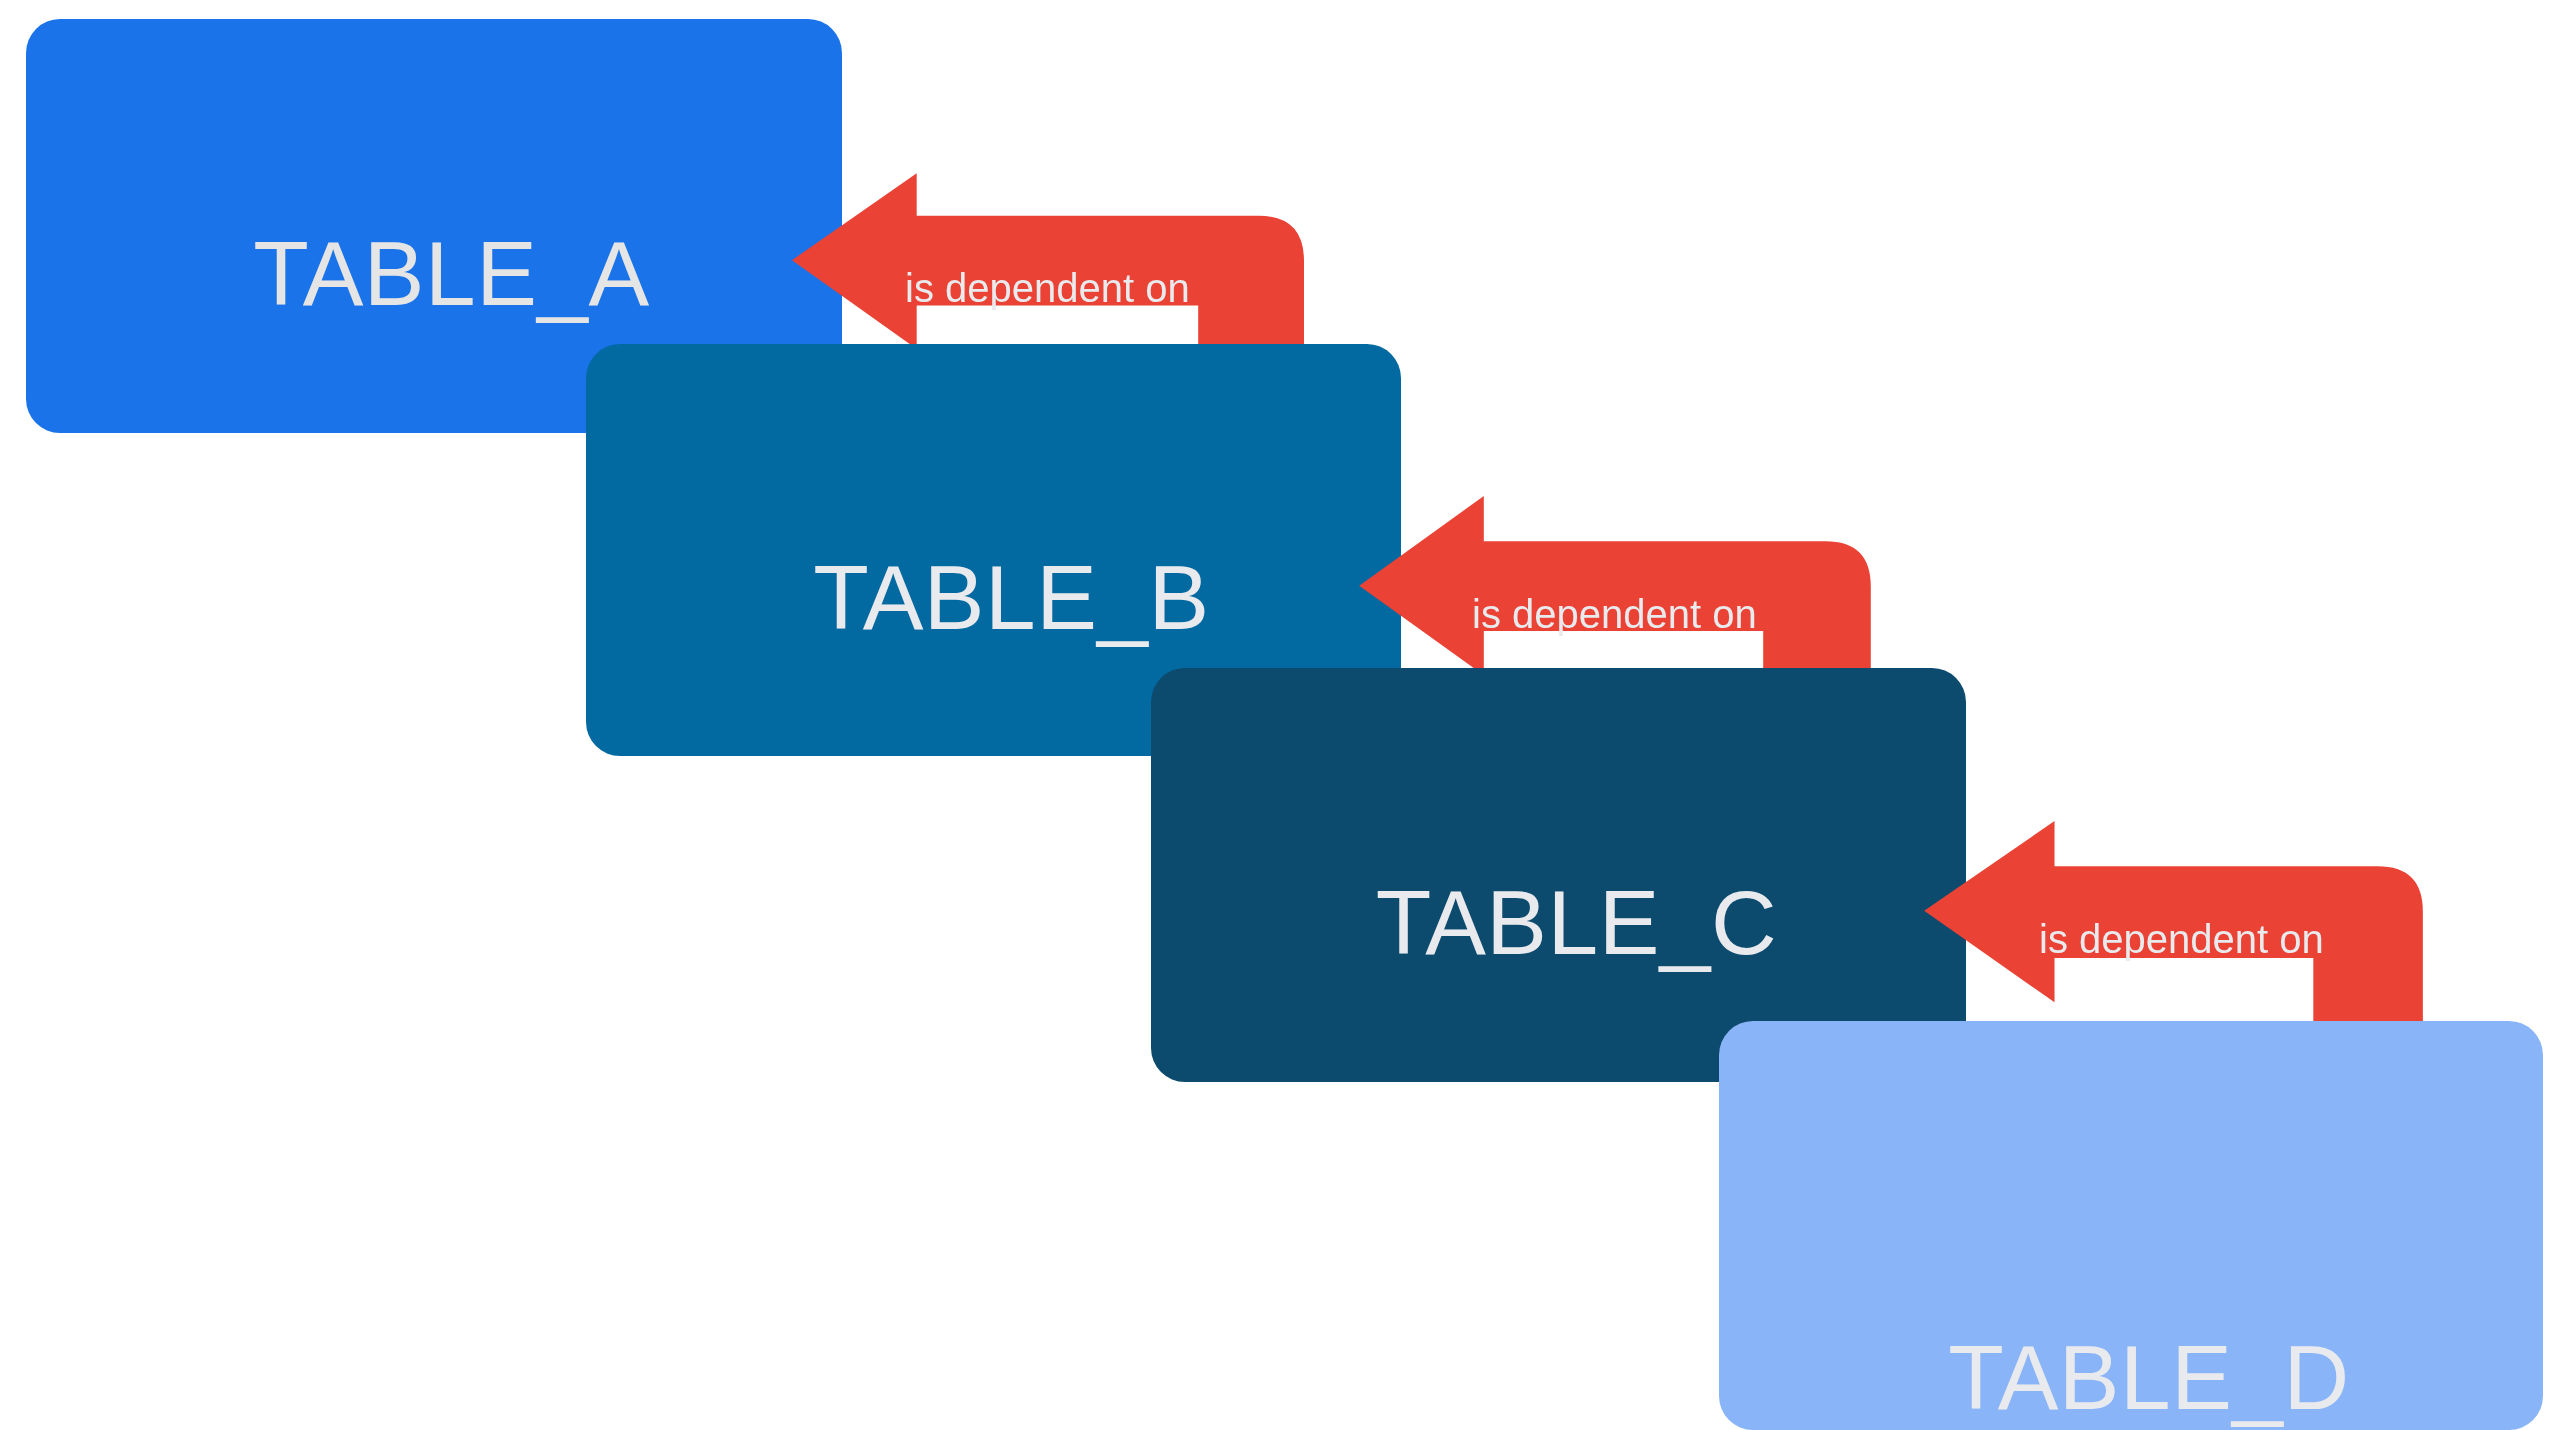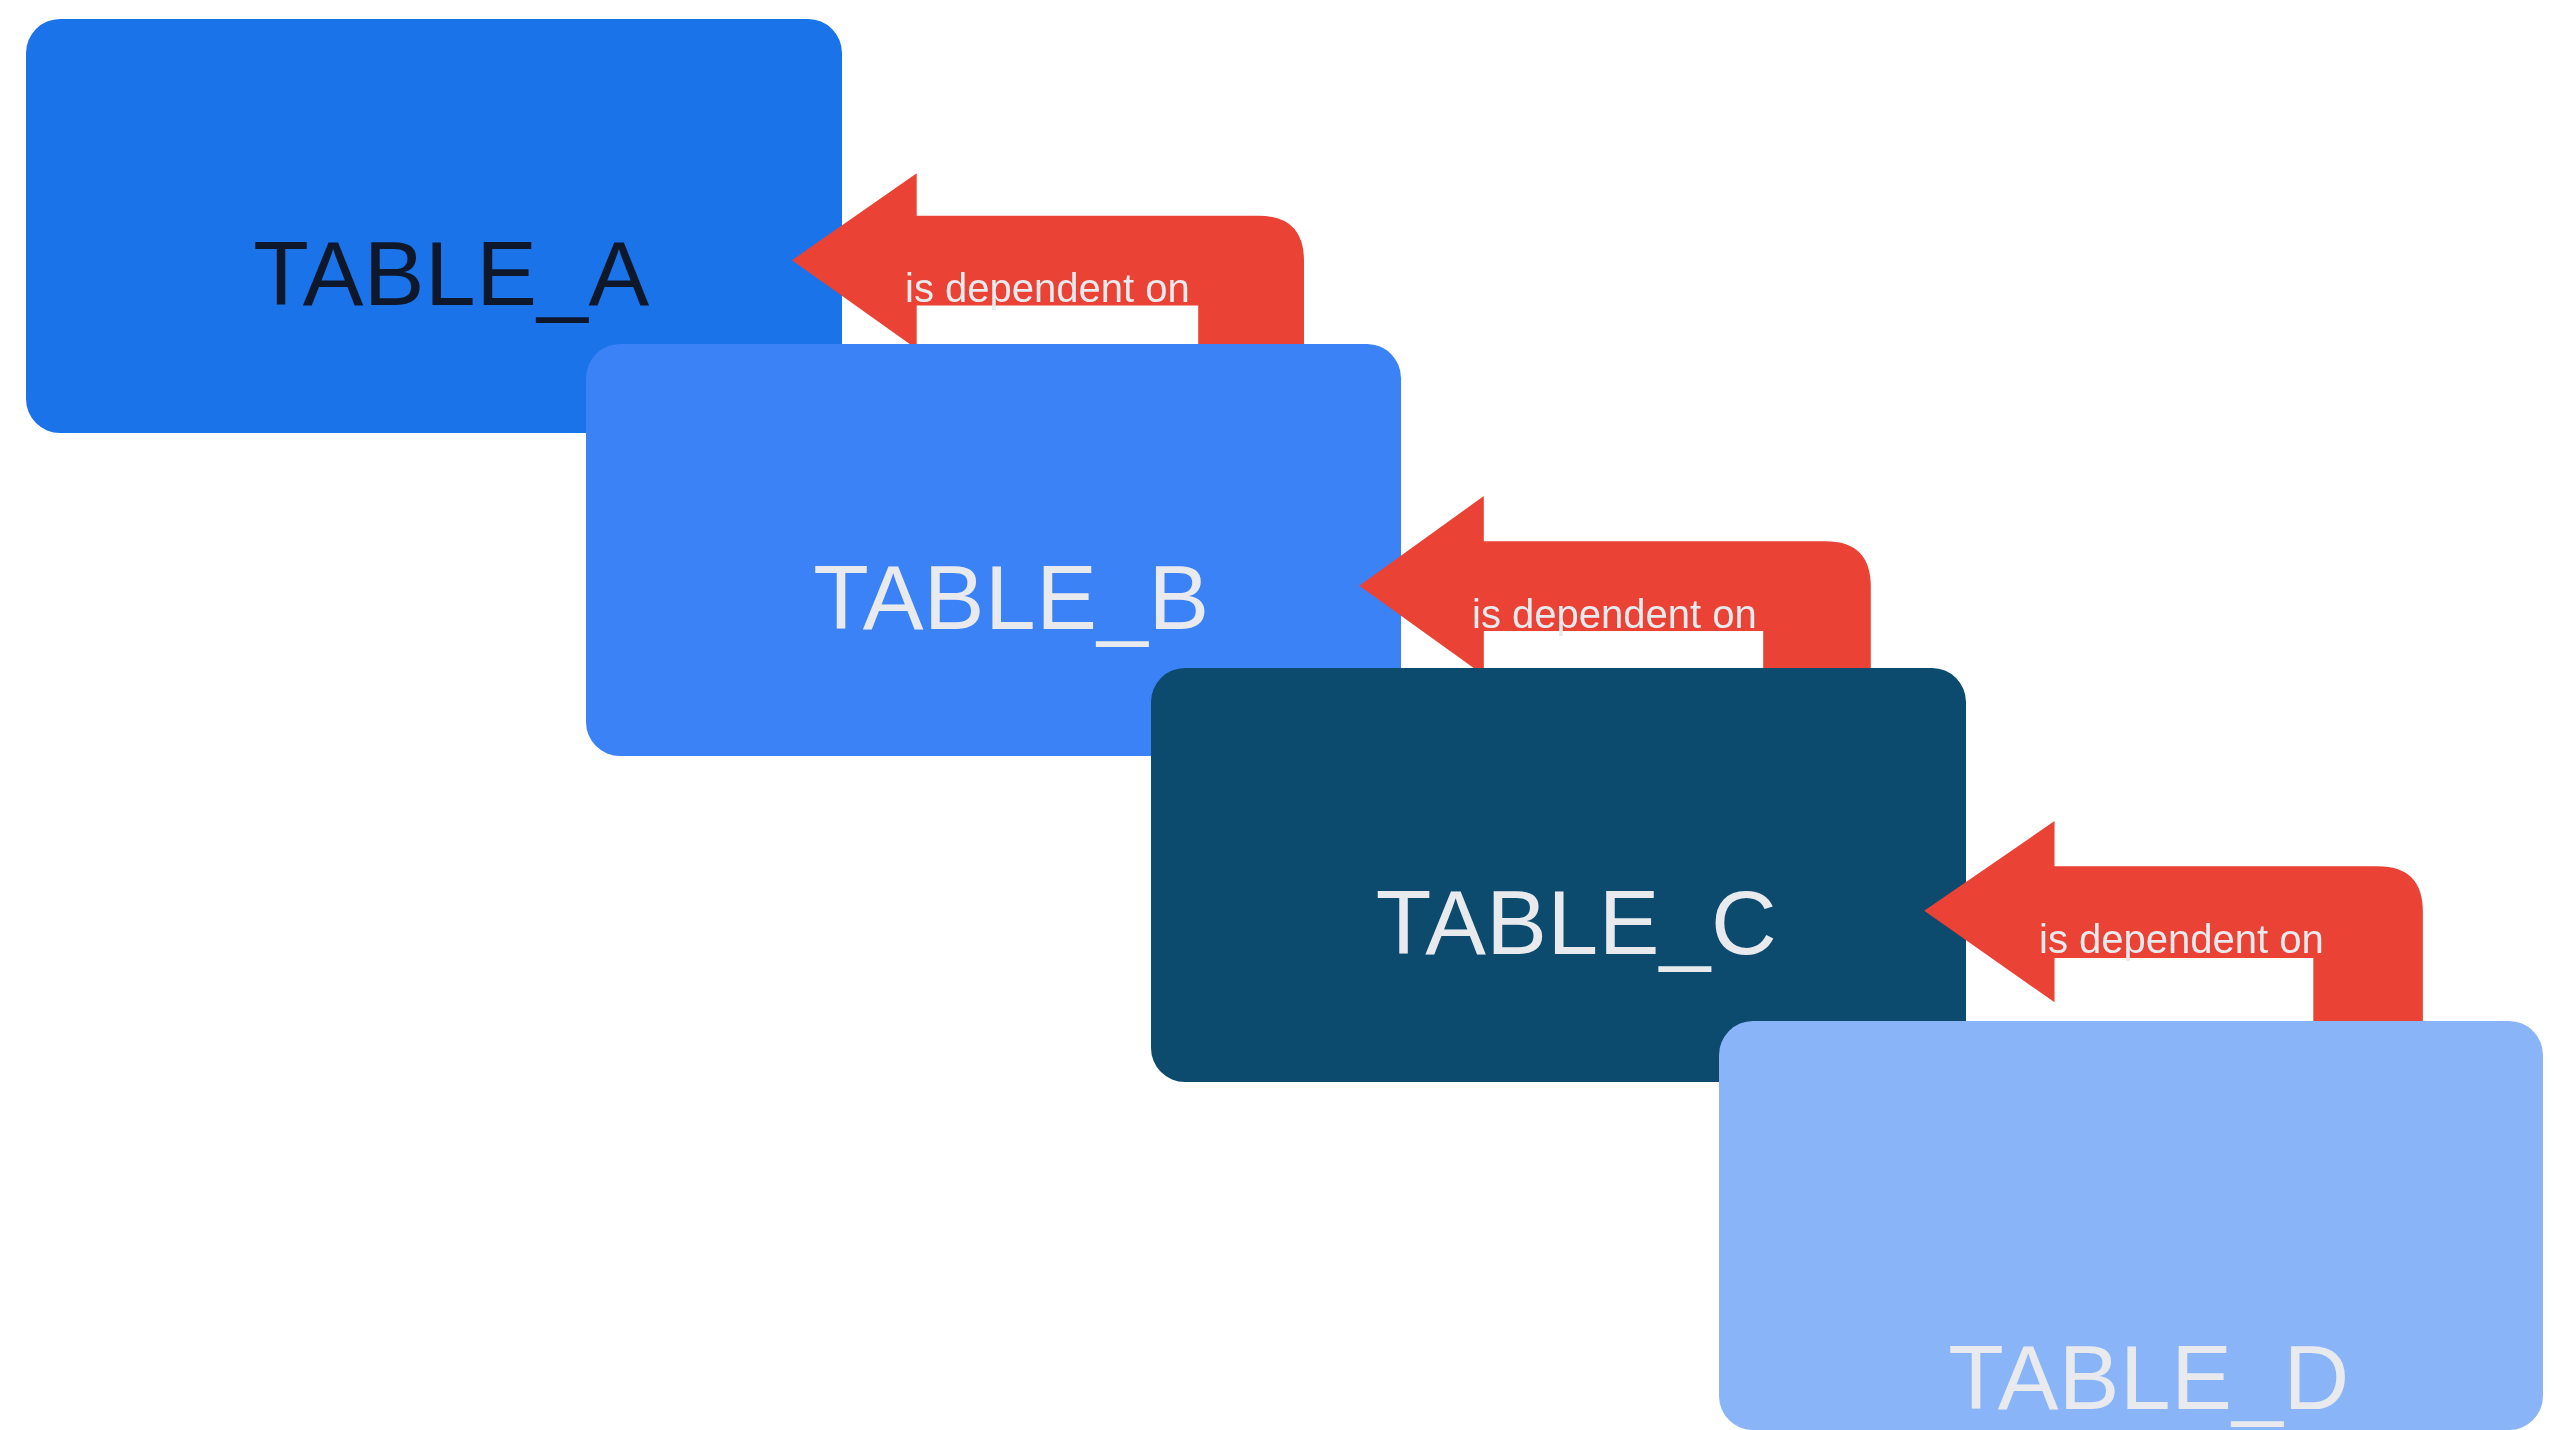--- a/index.html
+++ b/index.html
@@ -71,41 +71,41 @@
   #edge-ab .edge-label { left: 113px; top: 71px;  font-size: 40px; }
   #edge-bc .edge-label { left: 113px; top: 74px;  font-size: 40px; }
   #edge-cd .edge-label { left: 115px; top: 74px;  font-size: 40px; }
 </style>
 </head>
 <body>
 
 <div id="canvas" style="background: rgb(255, 255, 255);">
 
   <div class="node" id="node-a" style="background: rgb(26, 115, 232);">
-    <span class="node-label" style="color: #0f172a;">TABLE_A</span>
+    <span class="node-label" style="color: #e5e5e5;">TABLE_A</span>
   </div>
 
   <div class="edge" id="edge-ab">
     <svg width="529" height="265" viewBox="0 0 560 280">
       <path d="M 0 92
                L 132 0
                L 132 45
                L 494 45
                Q 542 45 542 93
                L 542 236
                L 430 236
                L 430 140
                L 132 140
                L 132 186
                Z" fill="#ea4335"></path>
     </svg>
     <span class="edge-label" style="color: rgb(232, 234, 237);">is dependent on</span>
   </div>
 
-  <div class="node" id="node-b" style="background: #3b82f6;">
+  <div class="node" id="node-b" style="background: #0369a1;">
     <span class="node-label" style="color: rgb(232, 234, 237);">TABLE_B</span>
   </div>
 
   <div class="edge" id="edge-bc">
     <svg width="529" height="269" viewBox="0 0 560 285">
       <path d="M 0 95
                L 132 0
                L 132 48
                L 494 48
                Q 542 48 542 96

